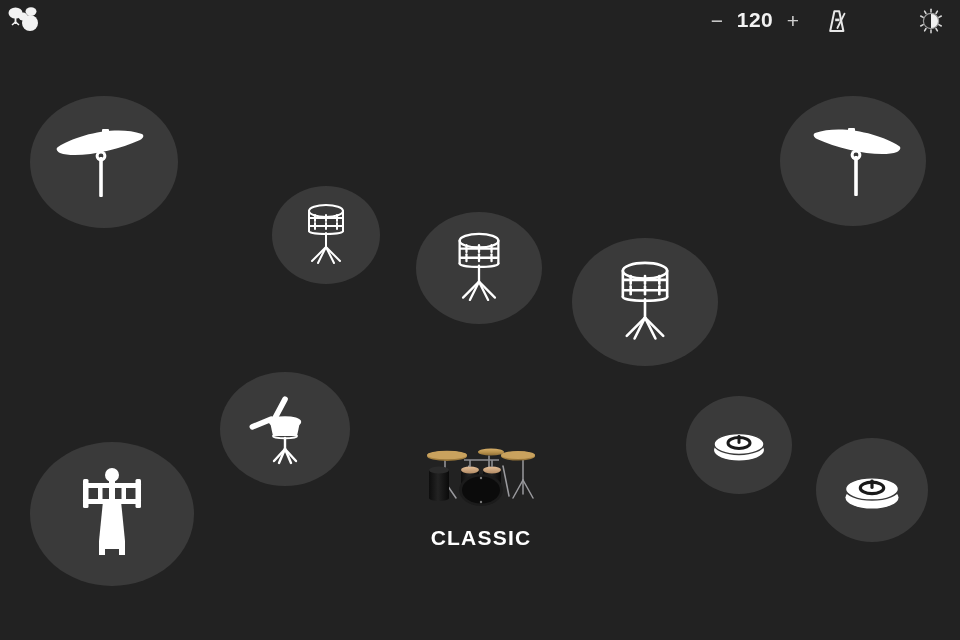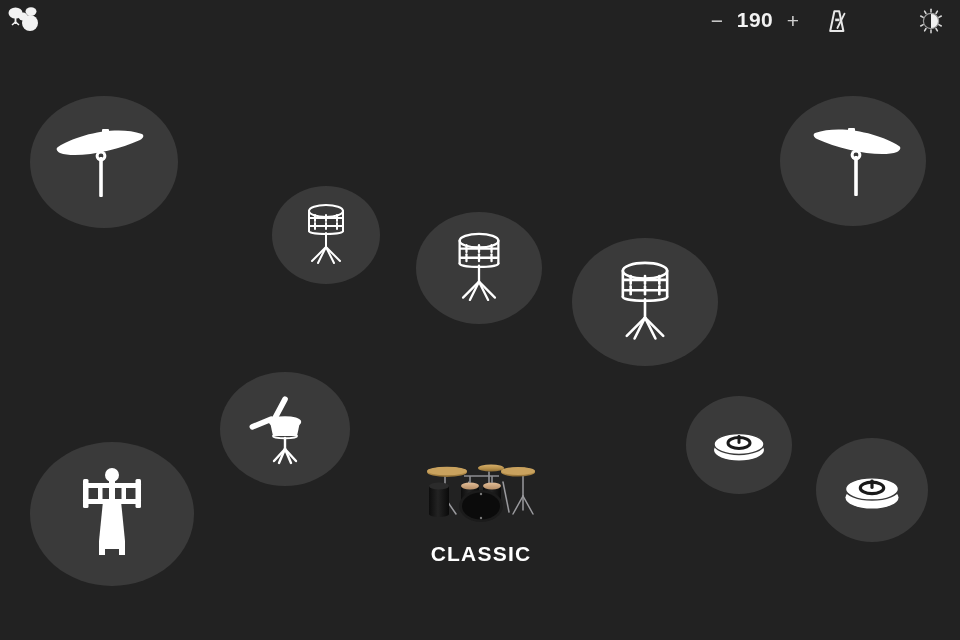--- a/index.html
+++ b/index.html
@@ -47,21 +47,21 @@
     background:#3a3a3a;
     border-radius:50%;
     display:flex; align-items:center; justify-content:center;
     cursor:pointer;
   }
   .pad svg { display:block; }
 
   
   #kit-selector {
     position:absolute;
-    left:406px; top:440px; width:150px; height:140px;
+    left:406px; top:424px; width:150px; height:140px;
     display:flex; flex-direction:column; align-items:center;
     cursor:pointer;
   }
   #kit-thumb {
     width:116px; height:82px; position:relative; margin-top:2px;
   }
   #kit-name {
     margin-top:18px;
     color:#ffffff; font-size:21px; font-weight:bold;
     letter-spacing:1.2px; font-family:"Liberation Sans", sans-serif;
@@ -83,21 +83,21 @@
       <path d="M6 20 L9.5 17 L13 20" stroke="#f2f2f2" stroke-width="1.6" fill="none"></path>
 
       <circle cx="24" cy="18" r="8" fill="#f2f2f2"></circle>
 
       <ellipse cx="17" cy="11.5" rx="4.6" ry="4" fill="#f2f2f2"></ellipse>
     </svg>
   </div>
 
   <div id="tempo-group">
     <button class="tempo-btn">−</button>
-    <span id="tempo-value">190</span>
+    <span id="tempo-value">120</span>
     <button class="tempo-btn">+</button>
   </div>
 
   <div id="metronome-button">
     <svg width="24" height="26" viewBox="0 0 24 26">
       <path d="M8.4 3.2 L13.2 3.2 L17.4 23 L4.2 23 Z" fill="none" stroke="#e8e8e8" stroke-width="2" stroke-linejoin="round"></path>
       <line x1="11.4" y1="20" x2="18.5" y2="5.6" stroke="#e8e8e8" stroke-width="1.8" stroke-linecap="round"></line>
       <rect x="9.2" y="10.6" width="4.4" height="2.6" fill="#e8e8e8"></rect>
     </svg>
   </div>

